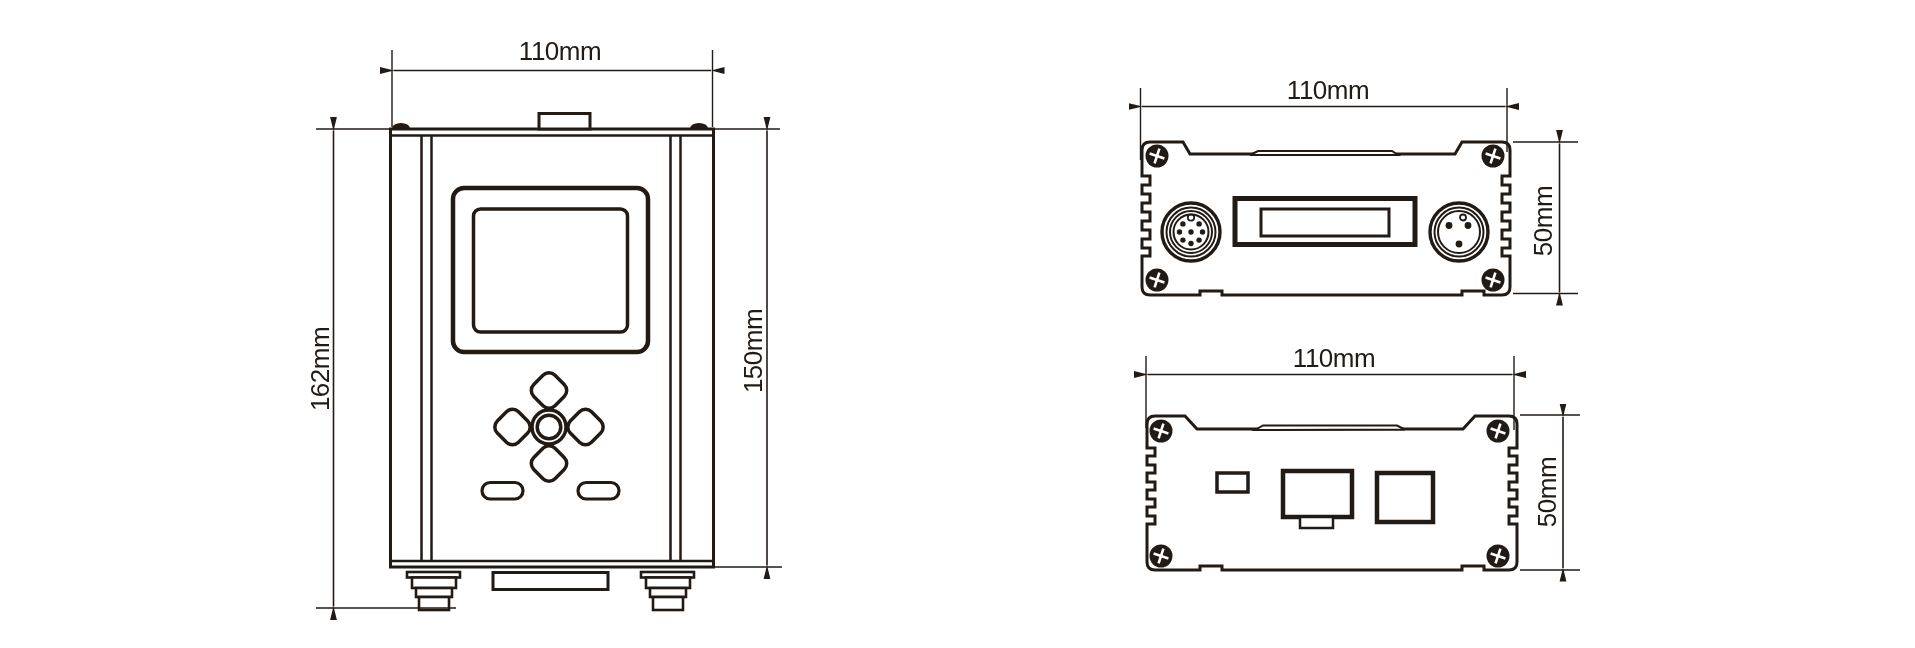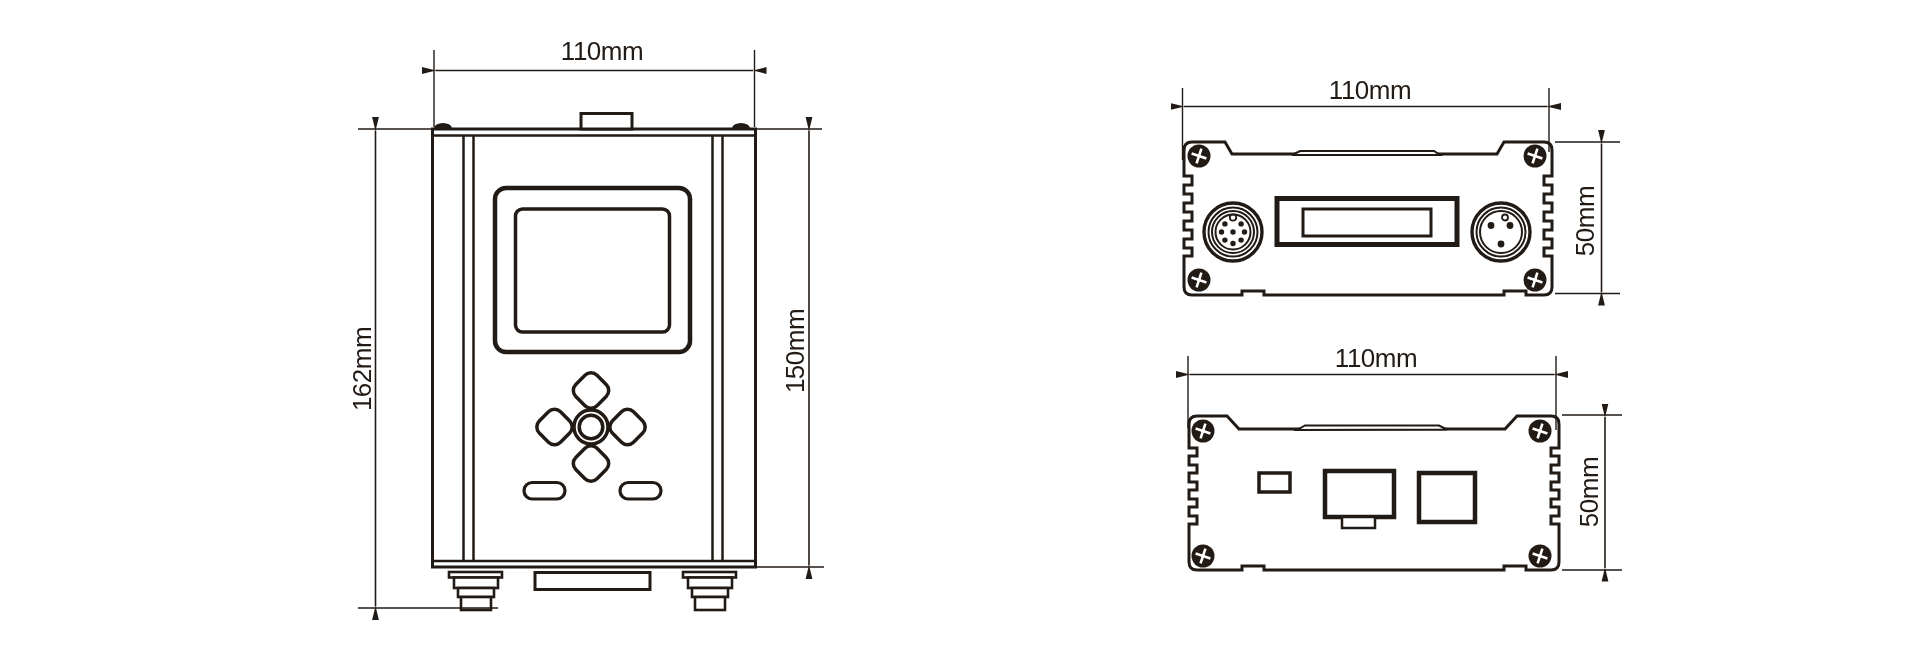--- a/index.html
+++ b/index.html
@@ -1,20 +1,19 @@
 <!DOCTYPE html>
 <html style="--ink: #221a14; --bg: #ffffff;"><head>
 <meta charset="utf-8">
 <style>
   :root { --ink: #221a14; --bg: #ffffff; }
   html,body { margin:0; padding:0; background:var(--bg); }
   .canvas {
     position:relative; width:1847px; height:648px; background:var(--bg);
     font-family:"Liberation Sans", sans-serif;
-    margin-left:42px;
   }
   svg { display:block; color:var(--ink); }
   .dim-label {
     font-family:"Liberation Sans", sans-serif;
     font-size:26px; letter-spacing:-0.5px;
     fill:var(--ink);
   }
   #arr path { fill:var(--ink); }
   .outline { fill:#ffffff; stroke:var(--ink); }
   .thin    { stroke:var(--ink); fill:none; }

